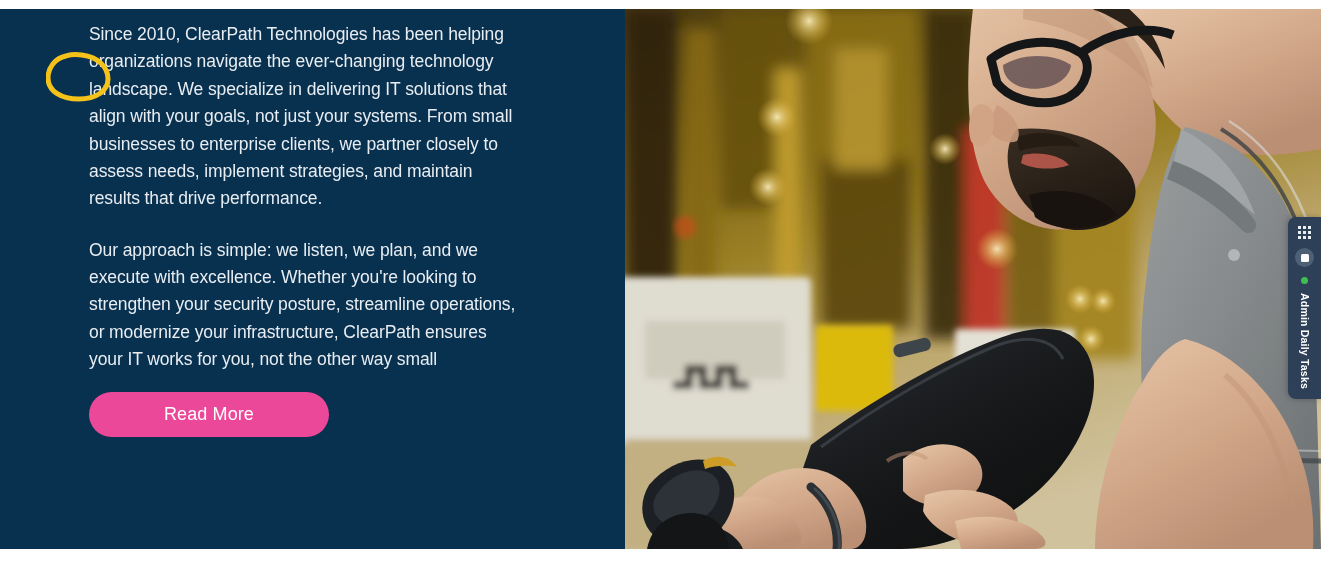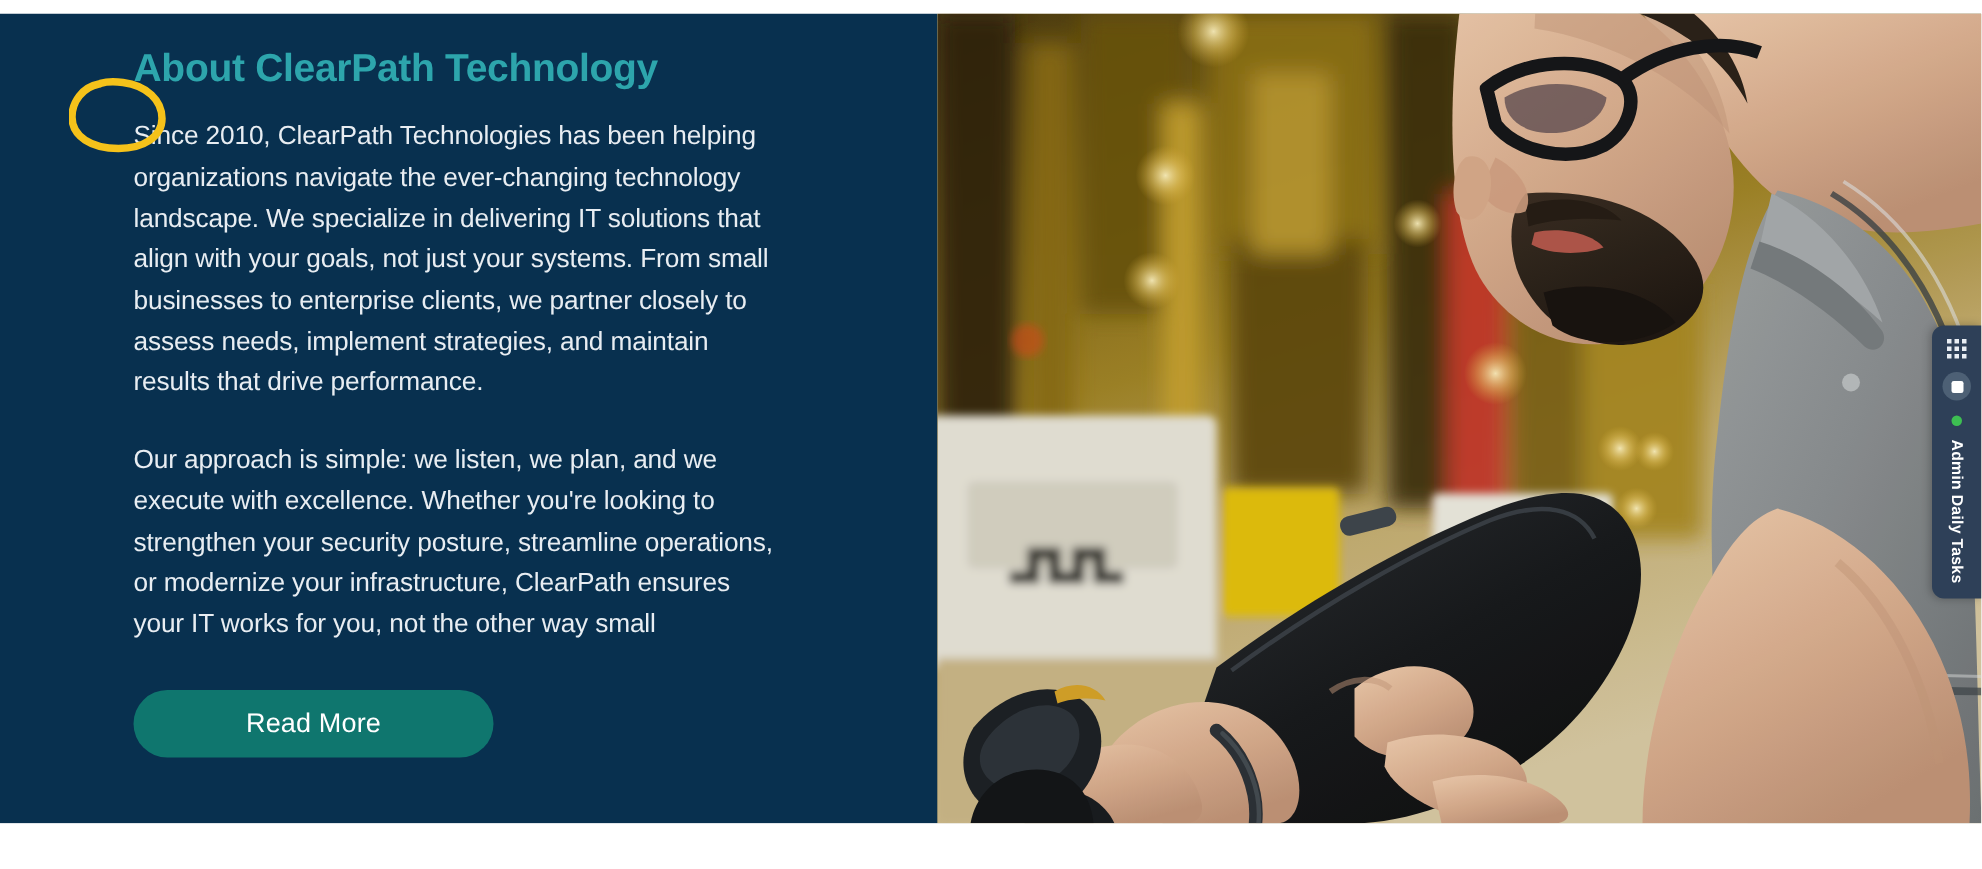--- a/index.html
+++ b/index.html
@@ -68,28 +68,28 @@
     font-size: 17.5px;
     line-height: 1.565;
     margin: 0 0 24px 0;
     letter-spacing: -0.1px;
     max-width: 432px;
   }
   .about-paragraph:last-of-type { margin-bottom: 0; }
 
   #read-more-button {
     display: block;
-    margin-top: 30px;
+    margin-top: 18px;
     width: 240px;
     height: 45px;
     line-height: 45px;
     text-align: center;
     border: none;
     border-radius: 23px;
-    background: #0f766e;
+    background: #ec4899;
     color: #ffffff;
     font-size: 18px;
     font-family: "Liberation Sans", sans-serif;
     letter-spacing: 0.1px;
     cursor: pointer;
     padding: 0;
   }
 
   
   #annotation-circle {
@@ -197,21 +197,20 @@
 <body>
 
 <div id="page">
 
   <div id="top-strip"></div>
 
   <section id="about-section">
 
     <div id="about-text-panel">
 
-      <h2 id="about-heading">About ClearPath Technology</h2>
 
       <p class="about-paragraph">Since 2010, ClearPath Technologies has been helping organizations navigate the ever-changing technology landscape. We specialize in delivering IT solutions that align with your goals, not just your systems. From small businesses to enterprise clients, we partner closely to assess needs, implement strategies, and maintain results that drive performance.</p>
 
       <p class="about-paragraph">Our approach is simple: we listen, we plan, and we execute with excellence. Whether you're looking to strengthen your security posture, streamline operations, or modernize your infrastructure, ClearPath ensures your IT works for you, not the other way small</p>
 
       <button id="read-more-button">Read More</button>
 
       <svg id="annotation-circle" viewBox="0 0 66 52">
         <path d="M20 6 C9 8 2 18 2 28 C2 41 15 49 33 49 C50 49 62 41 62 29 C62 17 52 7 36 5 C30 4.2 25 4.4 21 5.6" fill="none" stroke="#f5c21a" stroke-width="5" stroke-linecap="round" stroke-linejoin="round"></path>
       </svg>

